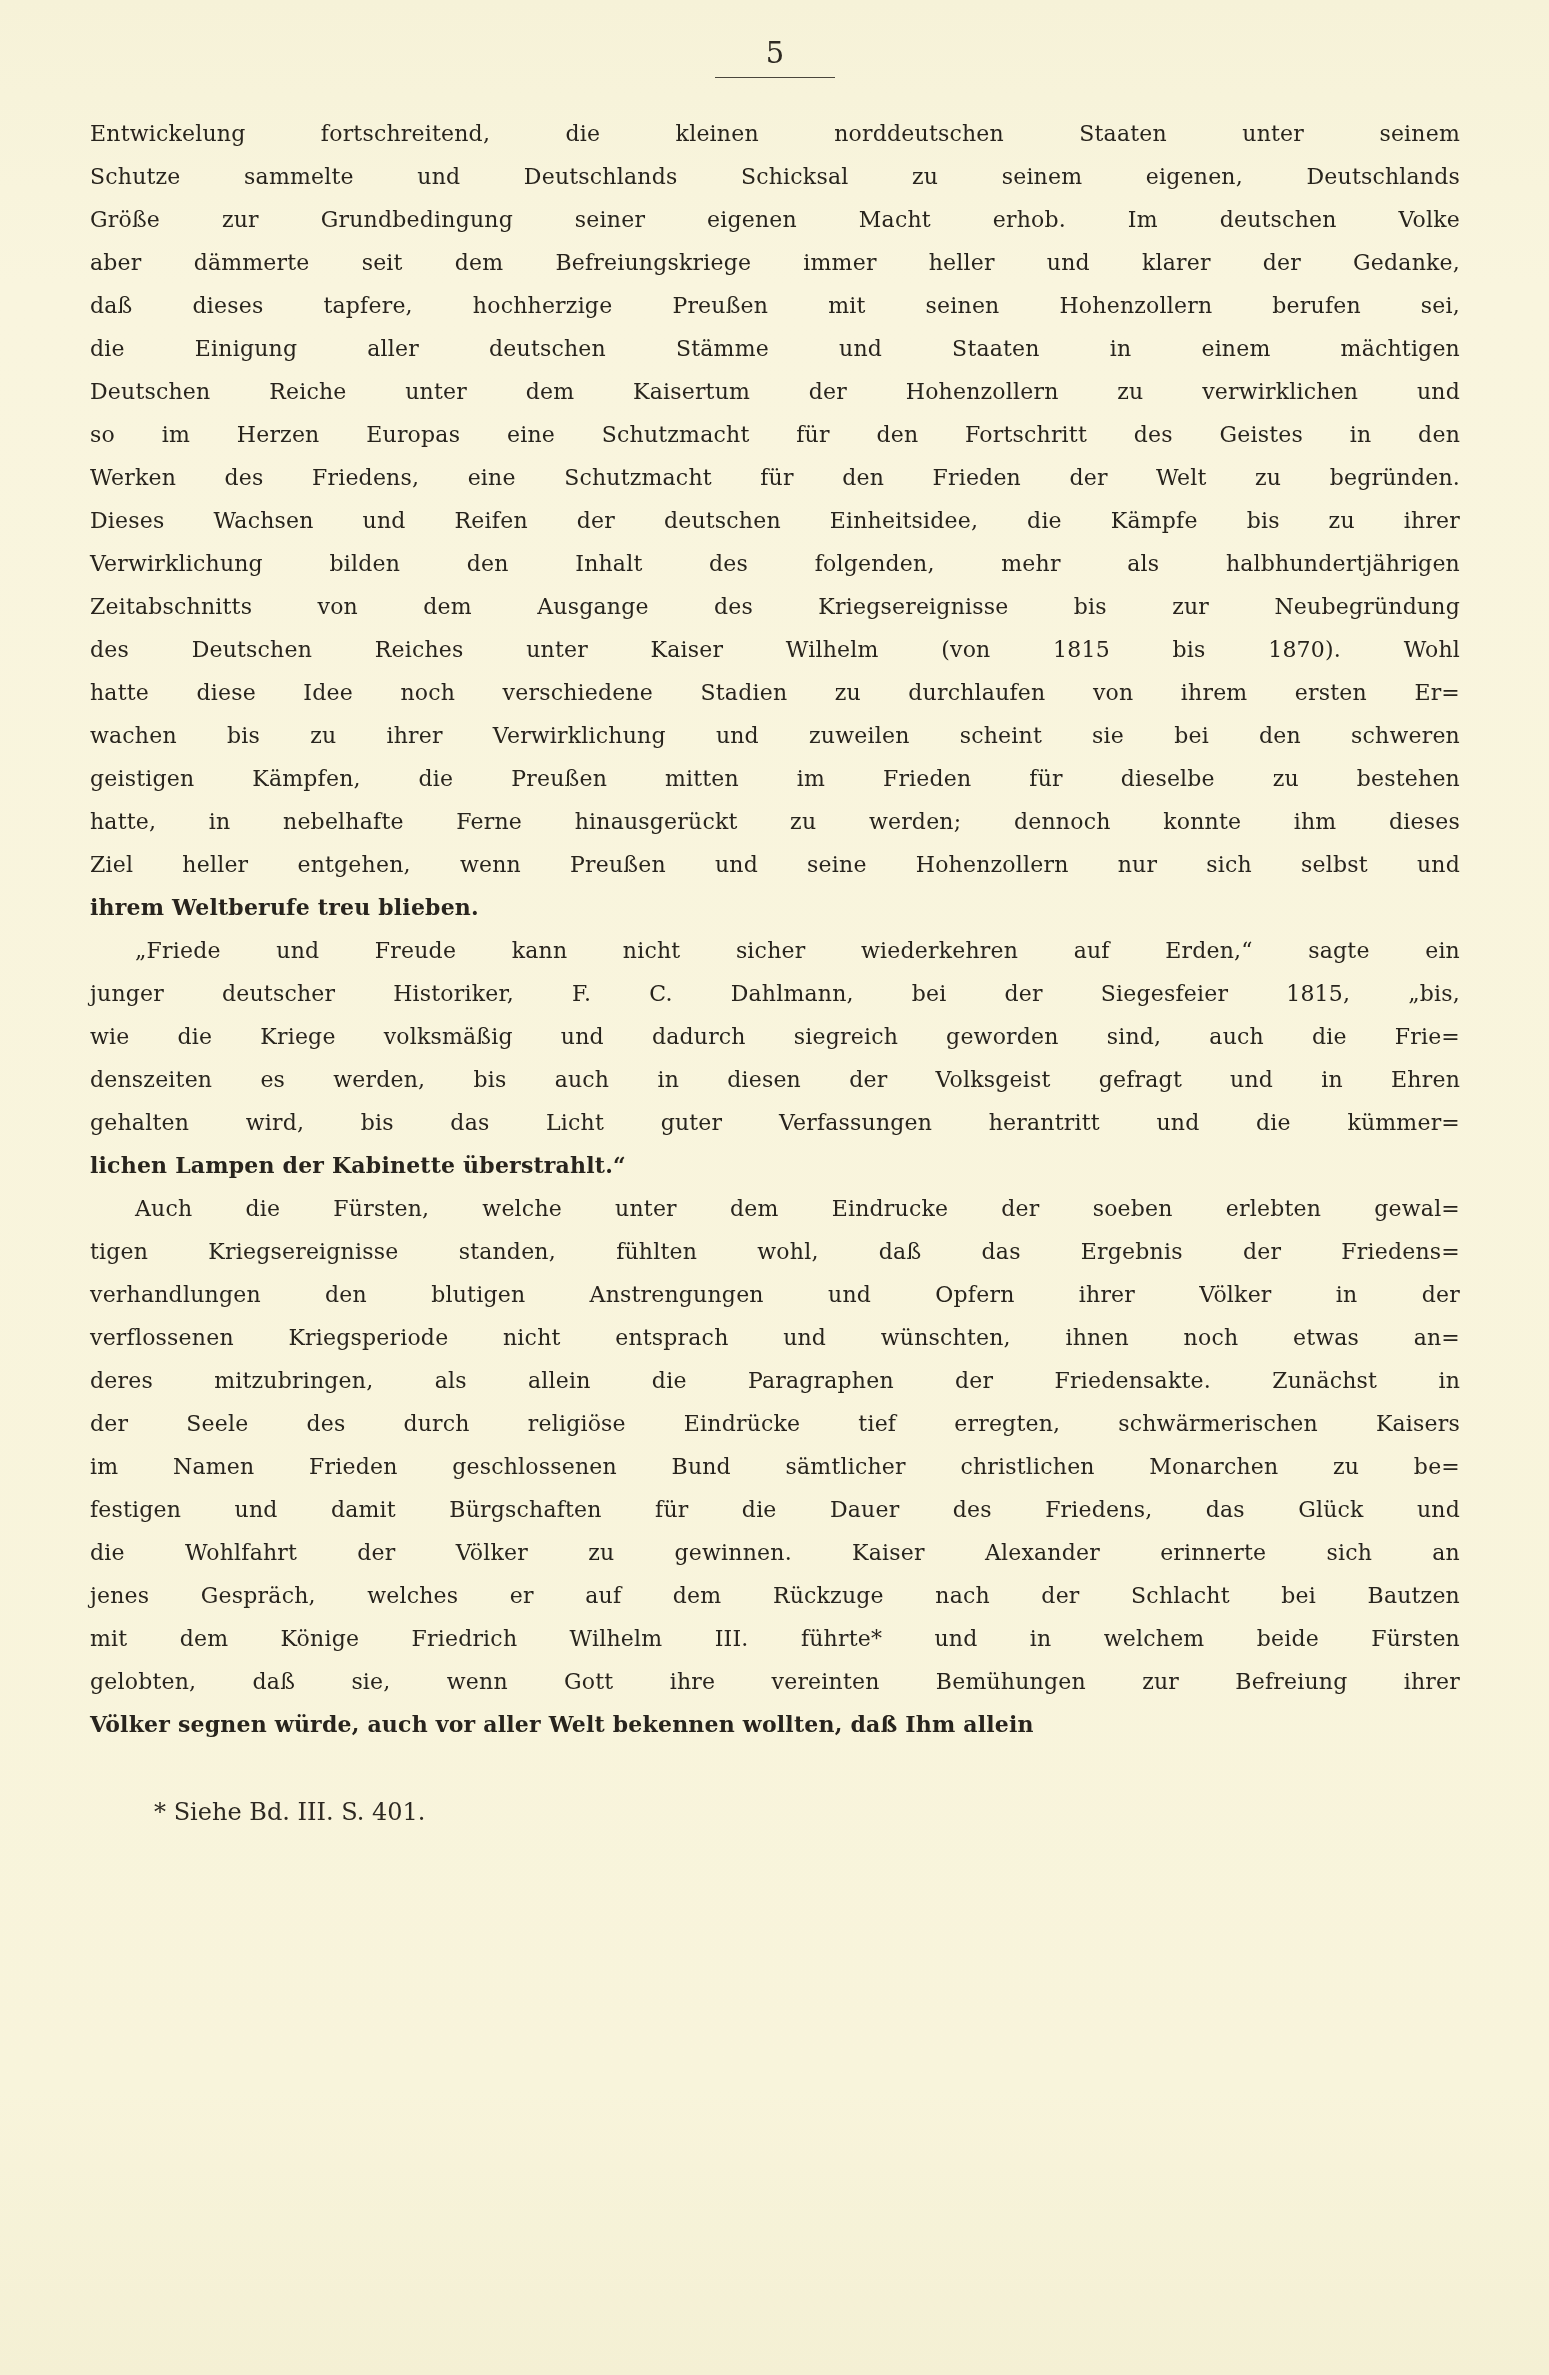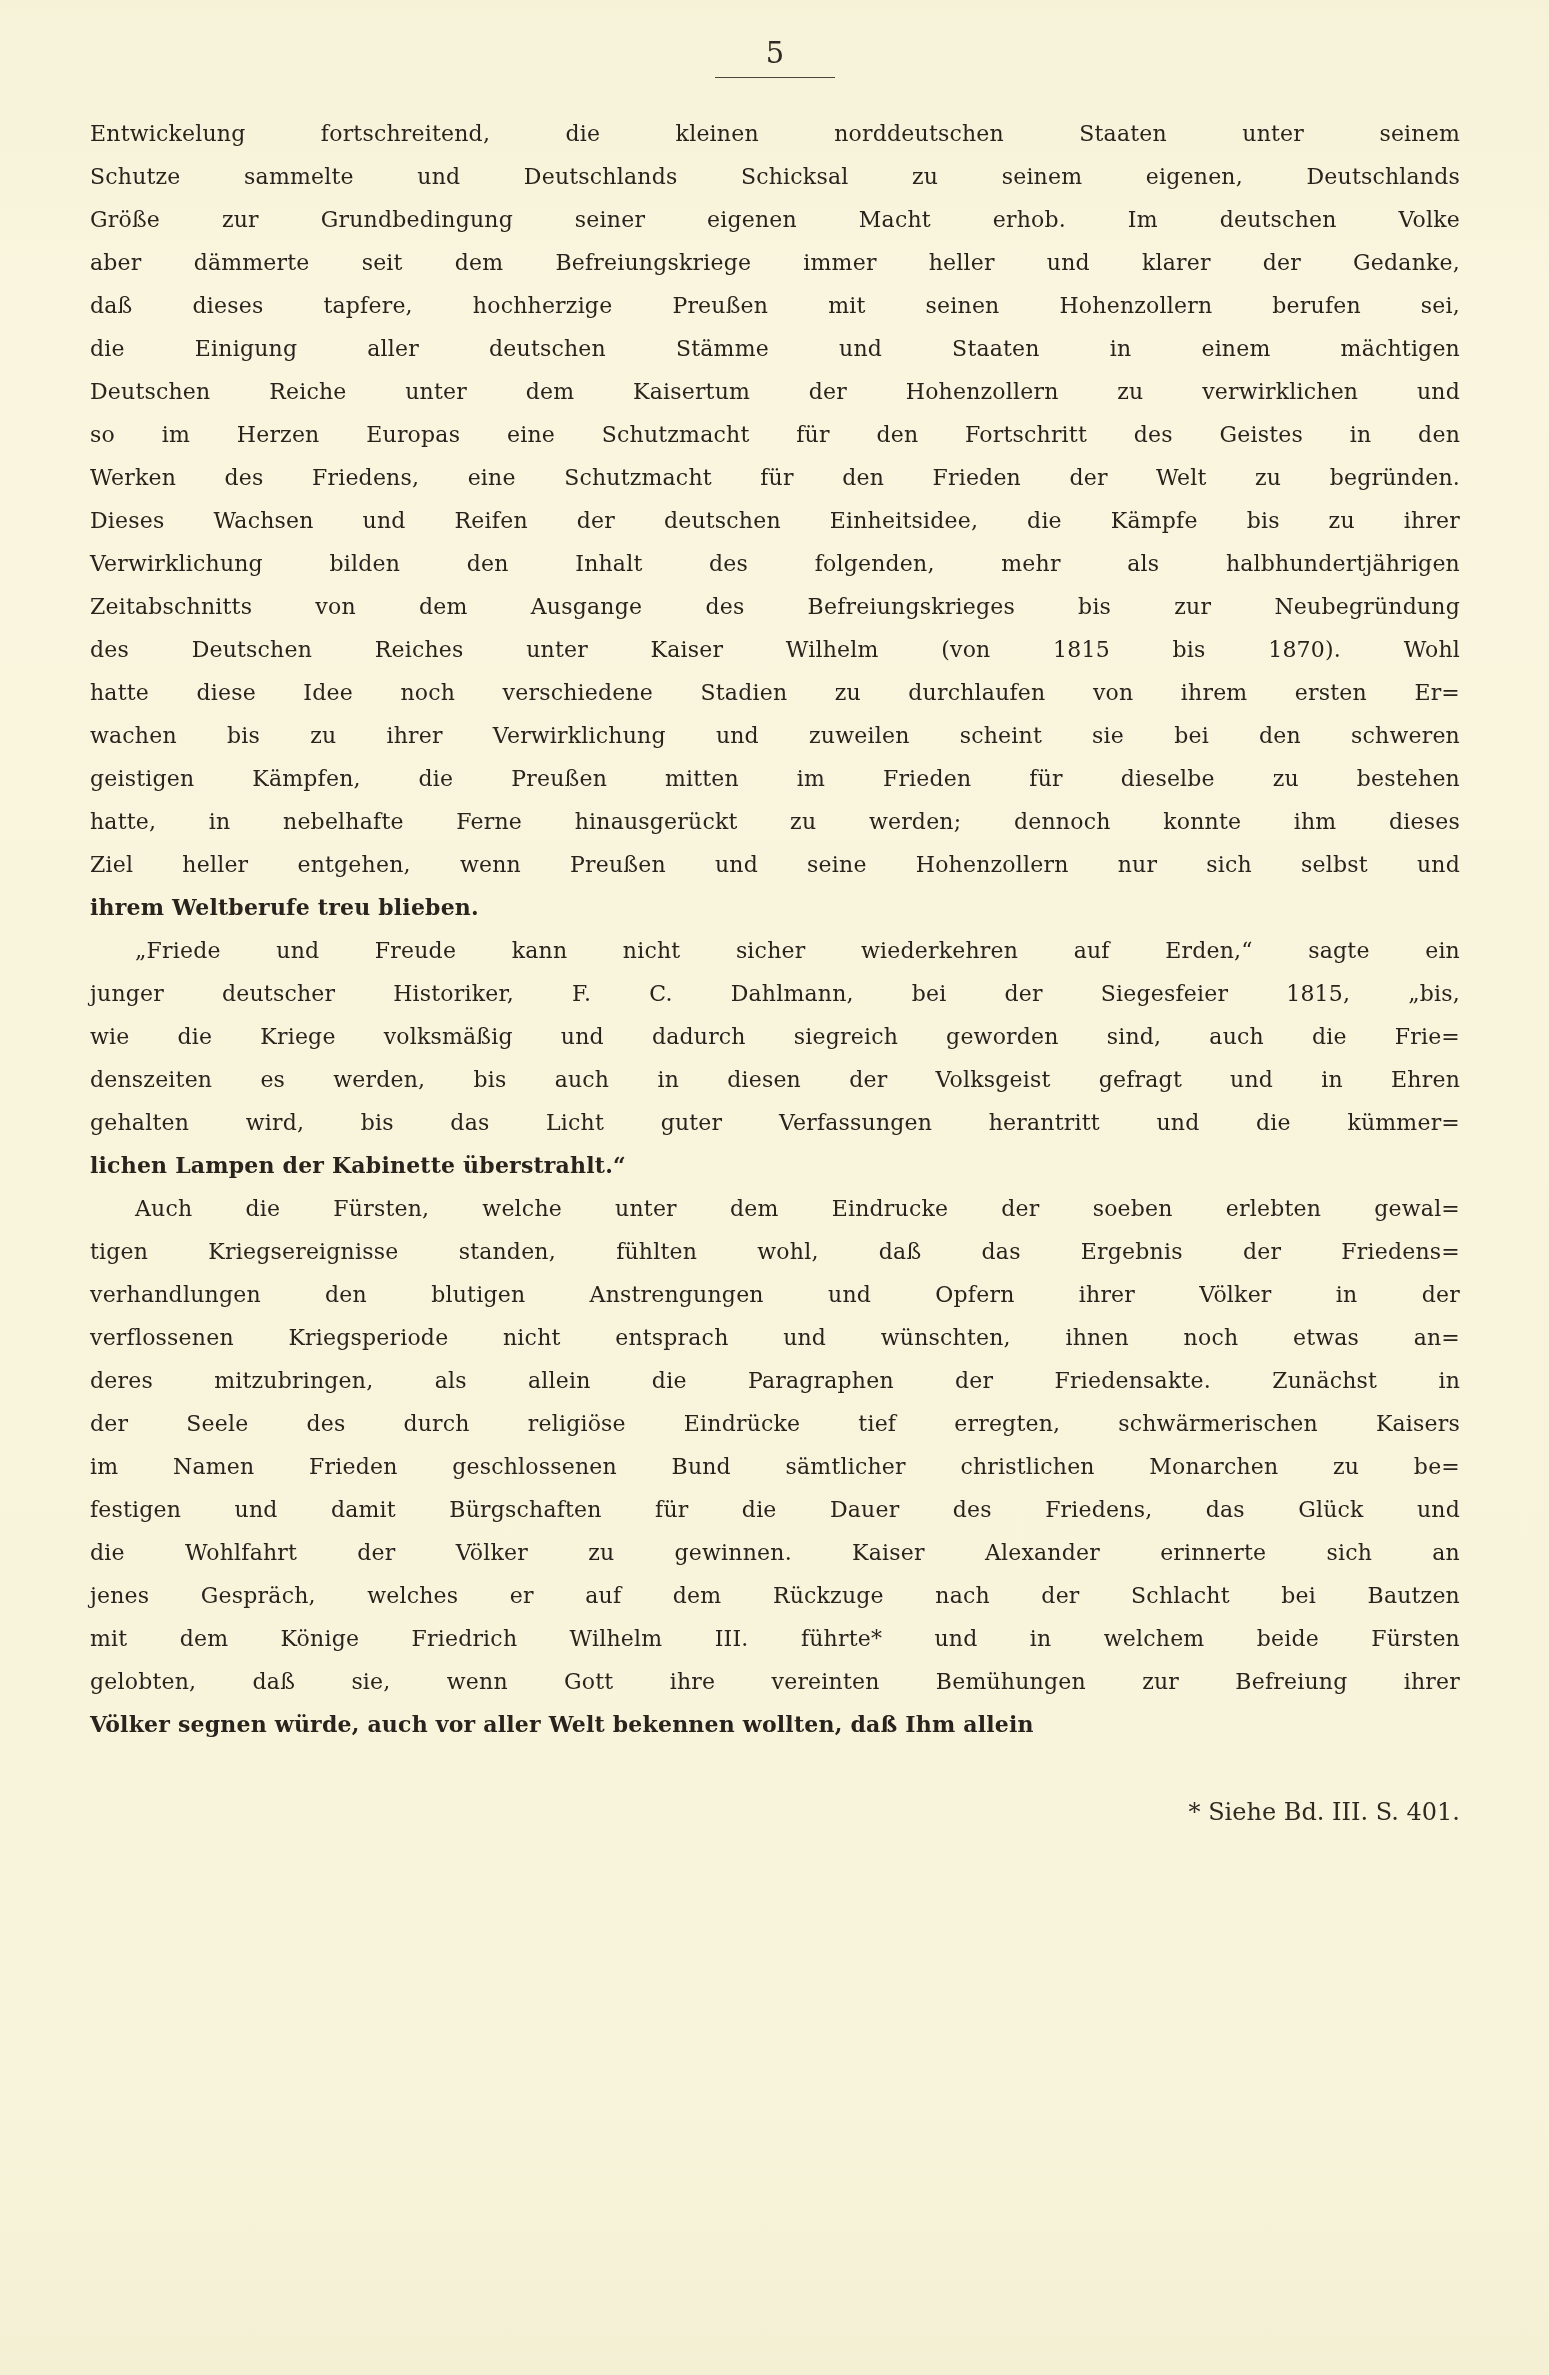--- a/index.html
+++ b/index.html
@@ -57,21 +57,20 @@
   .line.indent {
     text-indent: 45px;
   }
   .footnote-area {
     margin-top: 52px;
   }
   .footnote {
     padding-left: 64px;
     font-size: 24px;
     color: #2e2a22;
-    text-align: right;
   }
 </style>
 </head>
 <body>
 
 <div class="page">
 
   <header class="pagenum-wrap">
     <div class="page-number">5</div>
     <div class="page-number-rule"></div>
@@ -83,21 +82,21 @@
         <div class="line">Schutze sammelte und Deutschlands Schicksal zu seinem eigenen, Deutschlands</div>
         <div class="line">Größe zur Grundbedingung seiner eigenen Macht erhob. Im deutschen Volke</div>
         <div class="line">aber dämmerte seit dem Befreiungskriege immer heller und klarer der Gedanke,</div>
         <div class="line">daß dieses tapfere, hochherzige Preußen mit seinen Hohenzollern berufen sei,</div>
         <div class="line">die Einigung aller deutschen Stämme und Staaten in einem mächtigen</div>
         <div class="line">Deutschen Reiche unter dem Kaisertum der Hohenzollern zu verwirklichen und</div>
         <div class="line">so im Herzen Europas eine Schutzmacht für den Fortschritt des Geistes in den</div>
         <div class="line">Werken des Friedens, eine Schutzmacht für den Frieden der Welt zu begründen.</div>
         <div class="line">Dieses Wachsen und Reifen der deutschen Einheitsidee, die Kämpfe bis zu ihrer</div>
         <div class="line">Verwirklichung bilden den Inhalt des folgenden, mehr als halbhundertjährigen</div>
-        <div class="line">Zeitabschnitts von dem Ausgange des Befreiungskrieges bis zur Neubegründung</div>
+        <div class="line">Zeitabschnitts von dem Ausgange des Kriegsereignisse bis zur Neubegründung</div>
         <div class="line">des Deutschen Reiches unter Kaiser Wilhelm (von 1815 bis 1870).  Wohl</div>
         <div class="line">hatte diese Idee noch verschiedene Stadien zu durchlaufen von ihrem ersten Er=</div>
         <div class="line">wachen bis zu ihrer Verwirklichung und zuweilen scheint sie bei den schweren</div>
         <div class="line">geistigen Kämpfen, die Preußen mitten im Frieden für dieselbe zu bestehen</div>
         <div class="line">hatte, in nebelhafte Ferne hinausgerückt zu werden; dennoch konnte ihm dieses</div>
         <div class="line">Ziel heller entgehen, wenn Preußen und seine Hohenzollern nur sich selbst und</div>
         <div class="line last">ihrem Weltberufe treu blieben.</div>
       </div>
       <div class="paragraph">
         <div class="line indent">„Friede und Freude kann nicht sicher wiederkehren auf Erden,“ sagte ein</div>

